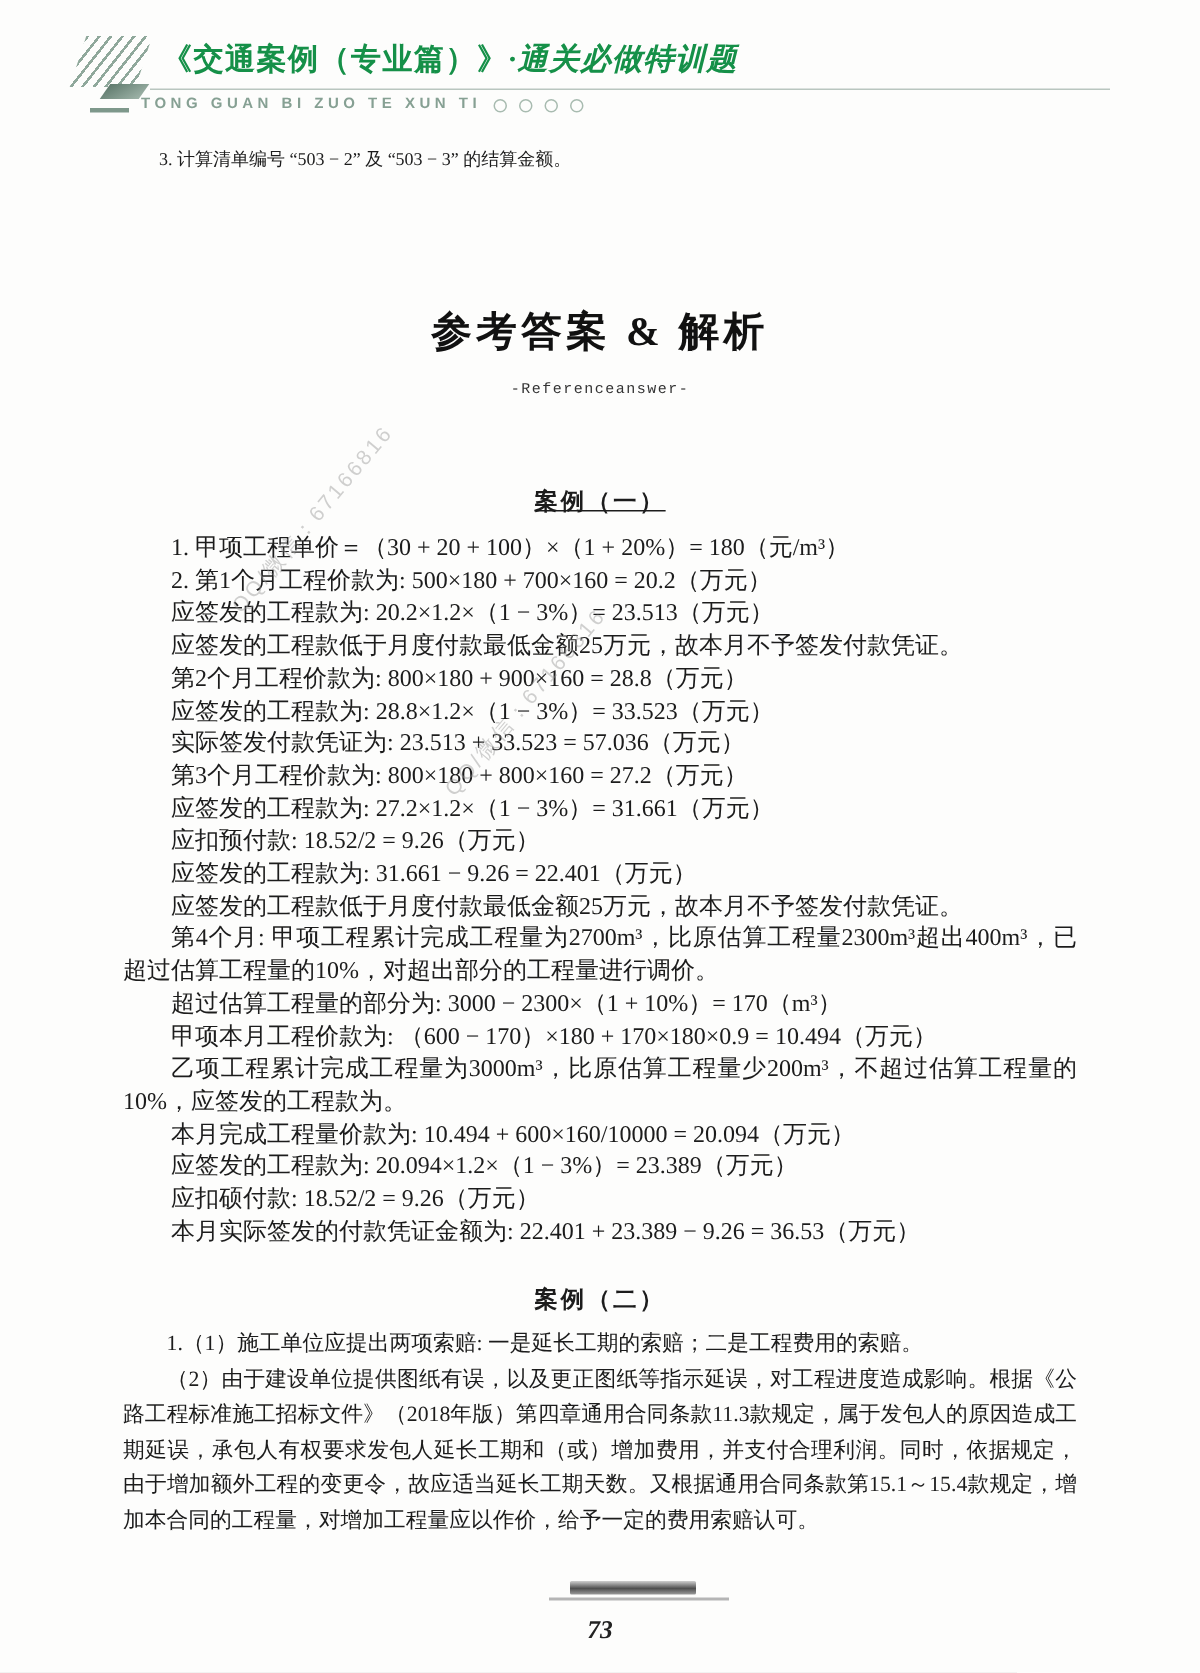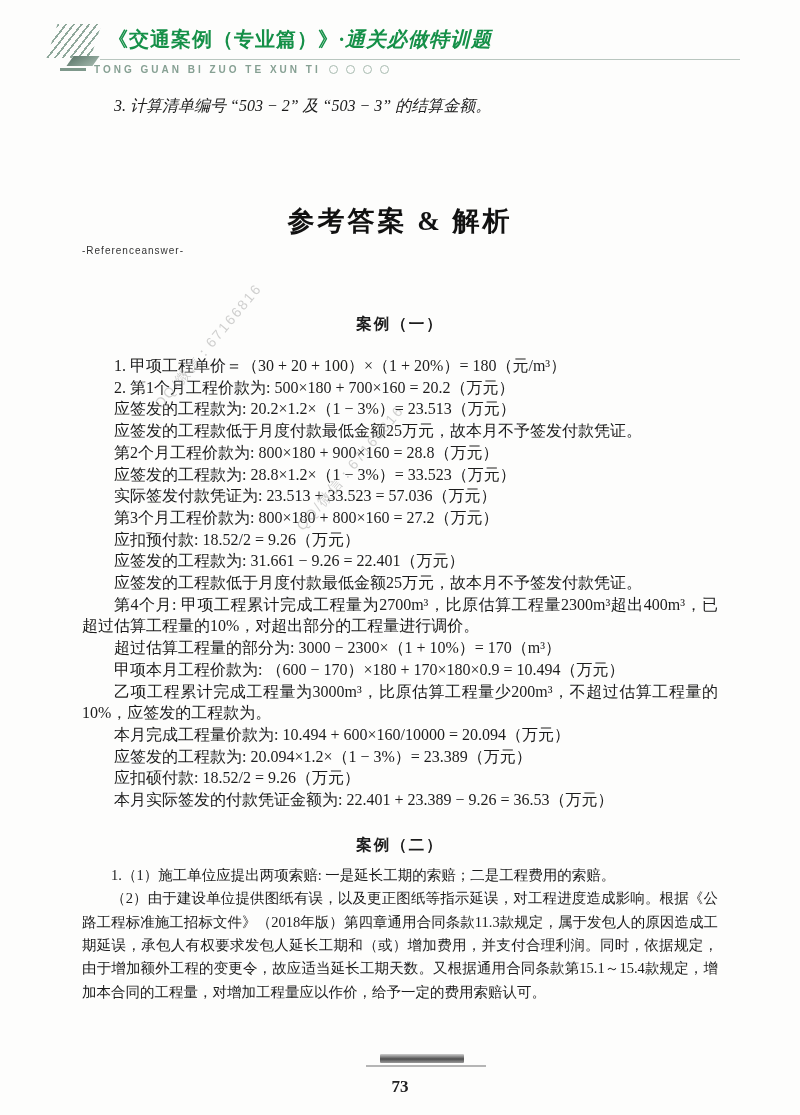--- a/index.html
+++ b/index.html
@@ -19,66 +19,66 @@
     position:absolute; left:70px; top:56px; width:26px; height:10px;
     background:linear-gradient(135deg,#5f7a6d,#9eb3a8);
     transform:skewX(-35deg);
   }
   .header-title {
     margin-left:48px; font-size:20px; font-weight:bold; color:#159048;
     letter-spacing:1px; white-space:nowrap;
   }
   .header-title .t2 { font-style:italic; }
   .header-rule { margin:6px 0 4px 40px; border-top:1px solid #b9c6bf; }
-  .pinyin-row { display:flex; align-items:center; gap:8px; margin-left:0; }
+  .pinyin-row { display:flex; align-items:flex-end; gap:8px; margin-left:0; }
   .pinyin-dash { width:26px; height:3px; background:#7e988b; }
   .pinyin {
     font-family:"Liberation Sans","DejaVu Sans",sans-serif;
     font-size:10px; font-weight:bold; letter-spacing:3px; color:#86a093;
   }
   .dot {
     width:7px; height:7px; border:1.5px solid #a8bbb0; border-radius:50%;
     display:inline-block;
   }
   
   .content { padding:0 82px; }
-  .intro { margin-top:20px; font-size:16px; line-height:22px; text-indent:2em;font-style:italic; }
+  .intro { margin-top:20px; font-size:12px; line-height:22px; text-indent:2em; }
   .answer-title {
     margin-top:86px; text-align:center; font-size:27px; font-weight:bold;
     letter-spacing:3px; color:#111;
   }
   .answer-sub {
-    text-align:left; font-size:10px; color:#333; letter-spacing:1px; margin-top:6px;
-    font-family:Liberation Sans, sans-serif;
+    text-align:center; font-size:10px; color:#333; letter-spacing:1px; margin-top:16px;
+    font-family:Liberation Mono, monospace;
   }
   .case-heading {
     text-align:center; font-size:15.5px; font-weight:bold; letter-spacing:2px;
   }
-  .case-heading.first { margin-top:58px; margin-bottom:20px; }
+  .case-heading.first { margin-top:58px; margin-bottom:10px;text-decoration:underline; }
   .case-heading.second { margin-top:24px; margin-bottom:8px; }
   p.line {
     margin:0; font-size:16px; line-height:21.7px; text-indent:2em;
     text-align:justify;
   }
   p.line.no-indent { text-indent:0; }
   p.para {
     margin:0; font-size:14.5px; line-height:23.4px; text-indent:2em;
     text-align:justify;
   }
   
   .wm {
     position:absolute; white-space:nowrap; color:rgba(150,150,150,0.45);
     font-size:14px; letter-spacing:2px; transform:rotate(-50deg);
     transform-origin:0 50%; pointer-events:none;
     font-family:"Liberation Sans","DejaVu Sans",sans-serif;
   }
   .wm1 { left:158px; top:398px; }
   .wm2 { left:300px; top:520px; }
   
-  .footer { position:absolute; left:0; right:0; bottom:18px; text-align:center; }
+  .footer { position:absolute; left:0; right:0; bottom:18px; text-align:center;font-style:italic; }
   .footer-ornament {
     width:84px; height:9px; margin:0 auto 2px 380px;
     background:linear-gradient(180deg,#cfcfcf,#4f4f4f 55%,#9a9a9a);
     border-radius:1px;
   }
   .footer-shadow { width:120px; height:2px; background:#b5b5b5; margin:0 auto 10px 366px; }
   .page-number { font-size:17px; font-weight:bold; color:#222; }
 </style>
 </head>
 <body>
@@ -115,20 +115,21 @@
     <div class="case-heading first">案例（一）</div>
 
     <p class="line">1. 甲项工程单价＝（30 + 20 + 100）×（1 + 20%）= 180（元/m³）</p>
     <p class="line">2. 第1个月工程价款为: 500×180 + 700×160 = 20.2（万元）</p>
     <p class="line">应签发的工程款为: 20.2×1.2×（1 − 3%）= 23.513（万元）</p>
     <p class="line">应签发的工程款低于月度付款最低金额25万元，故本月不予签发付款凭证。</p>
     <p class="line">第2个月工程价款为: 800×180 + 900×160 = 28.8（万元）</p>
     <p class="line">应签发的工程款为: 28.8×1.2×（1 − 3%）= 33.523（万元）</p>
     <p class="line">实际签发付款凭证为: 23.513 + 33.523 = 57.036（万元）</p>
     <p class="line">第3个月工程价款为: 800×180 + 800×160 = 27.2（万元）</p>
+    <p class="line">应签发的工程款为: 27.2×1.2×（1 − 3%）= 31.661（万元）</p>
     <p class="line">应扣预付款: 18.52/2 = 9.26（万元）</p>
     <p class="line">应签发的工程款为: 31.661 − 9.26 = 22.401（万元）</p>
     <p class="line">应签发的工程款低于月度付款最低金额25万元，故本月不予签发付款凭证。</p>
     <p class="line">第4个月: 甲项工程累计完成工程量为2700m³，比原估算工程量2300m³超出400m³，已超过估算工程量的10%，对超出部分的工程量进行调价。</p>
     <p class="line">超过估算工程量的部分为: 3000 − 2300×（1 + 10%）= 170（m³）</p>
     <p class="line">甲项本月工程价款为: （600 − 170）×180 + 170×180×0.9 = 10.494（万元）</p>
     <p class="line">乙项工程累计完成工程量为3000m³，比原估算工程量少200m³，不超过估算工程量的10%，应签发的工程款为。</p>
     <p class="line">本月完成工程量价款为: 10.494 + 600×160/10000 = 20.094（万元）</p>
     <p class="line">应签发的工程款为: 20.094×1.2×（1 − 3%）= 23.389（万元）</p>
     <p class="line">应扣硕付款: 18.52/2 = 9.26（万元）</p>

